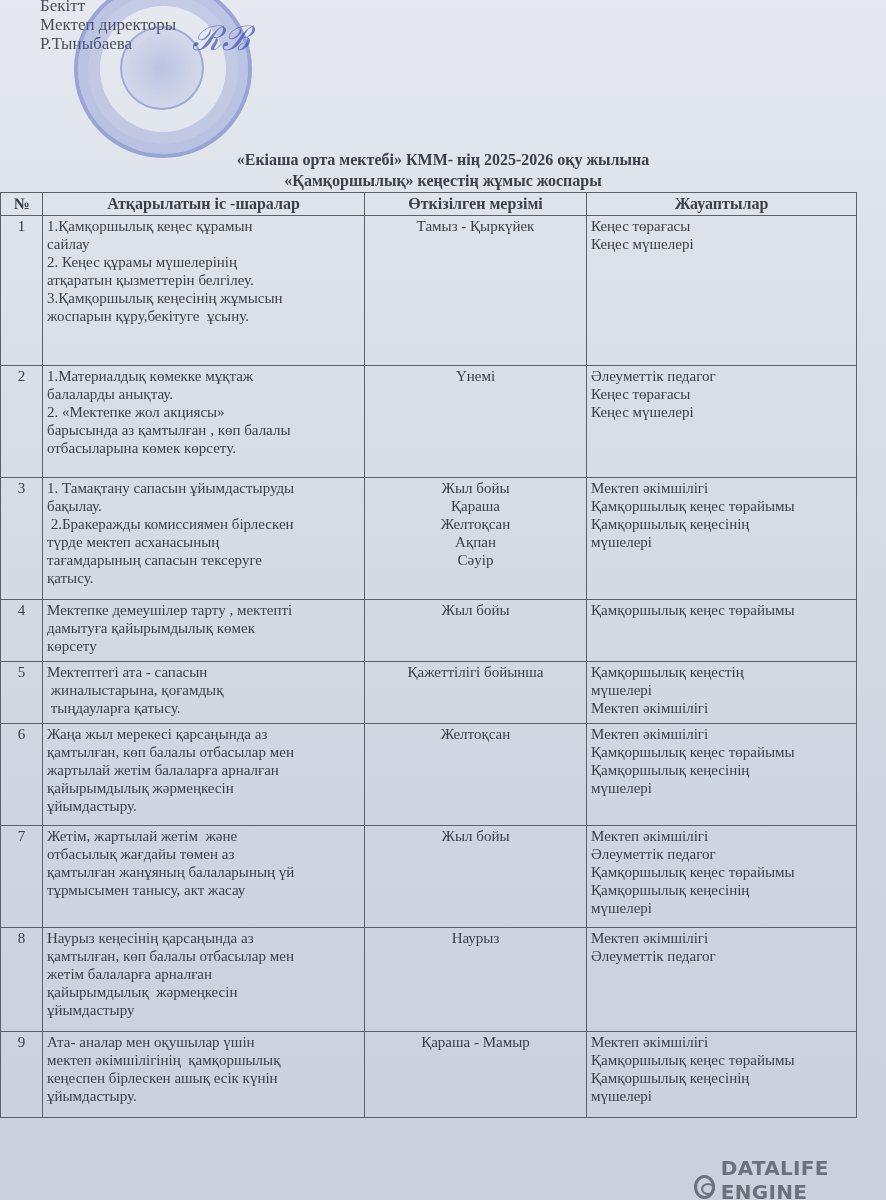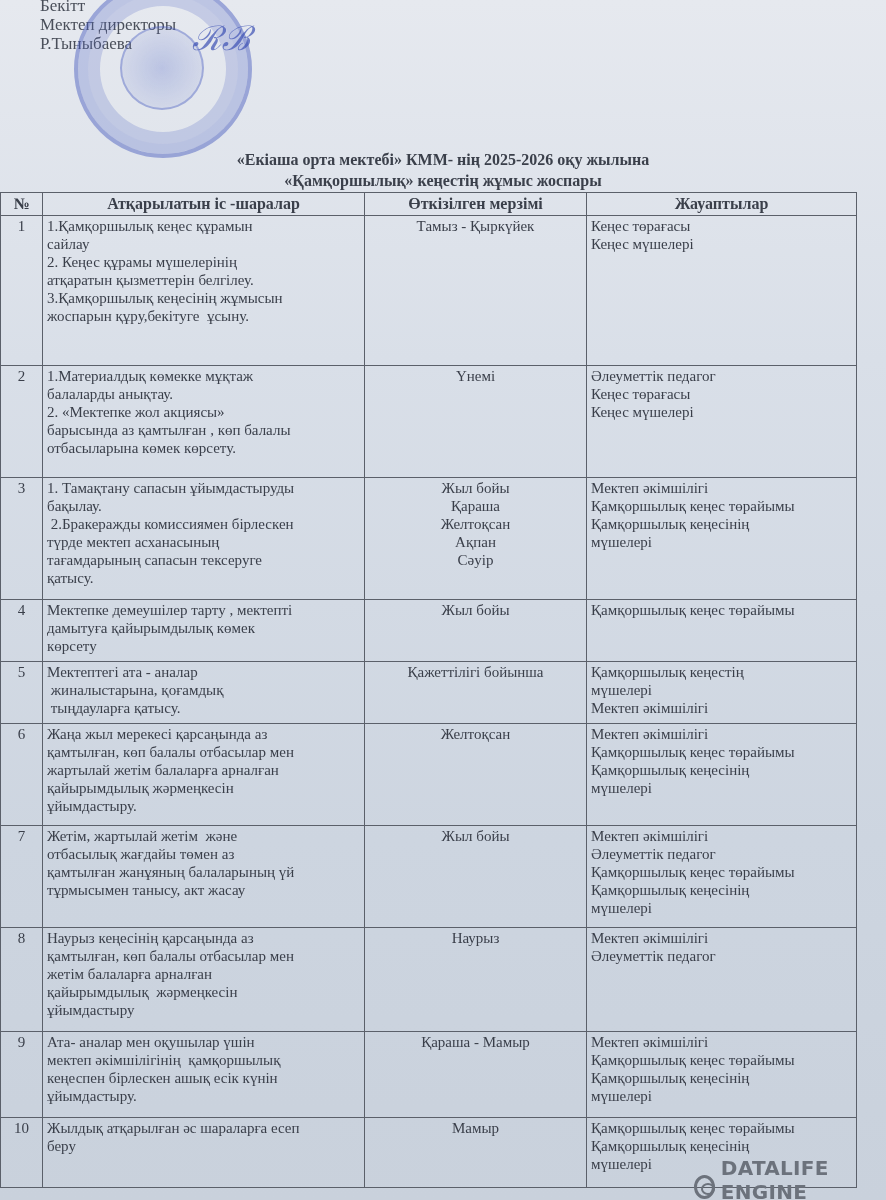--- a/index.html
+++ b/index.html
@@ -140,21 +140,21 @@
         <td class="when">
           <span class="line">Жыл бойы</span>
         </td>
         <td class="resp">
           <span class="line">Қамқоршылық кеңес төрайымы</span>
         </td>
       </tr>
       <tr style="height: 62px;">
         <td class="num">5</td>
         <td class="act">
-          <span class="line">Мектептегі ата - аналар</span>
+          <span class="line">Мектептегі ата - сапасын</span>
           <span class="line"> жиналыстарына, қоғамдық</span>
           <span class="line"> тыңдауларға қатысу.</span>
         </td>
         <td class="when">
           <span class="line">Қажеттілігі бойынша</span>
         </td>
         <td class="resp">
           <span class="line">Қамқоршылық кеңестің</span>
           <span class="line">мүшелері</span>
           <span class="line">Мектеп әкімшілігі</span>
@@ -221,35 +221,20 @@
           <span class="line">Ата- аналар мен оқушылар үшін</span>
           <span class="line">мектеп әкімшілігінің  қамқоршылық</span>
           <span class="line">кеңеспен бірлескен ашық есік күнін</span>
           <span class="line">ұйымдастыру.</span>
         </td>
         <td class="when">
           <span class="line">Қараша - Мамыр</span>
         </td>
         <td class="resp">
           <span class="line">Мектеп әкімшілігі</span>
-          <span class="line">Қамқоршылық кеңес төрайымы</span>
-          <span class="line">Қамқоршылық кеңесінің</span>
-          <span class="line">мүшелері</span>
-        </td>
-      </tr>
-      <tr style="height: 70px;">
-        <td class="num">10</td>
-        <td class="act">
-          <span class="line">Жылдық атқарылған әс шараларға есеп</span>
-          <span class="line">беру</span>
-        </td>
-        <td class="when">
-          <span class="line">Мамыр</span>
-        </td>
-        <td class="resp">
           <span class="line">Қамқоршылық кеңес төрайымы</span>
           <span class="line">Қамқоршылық кеңесінің</span>
           <span class="line">мүшелері</span>
         </td>
       </tr>
     </tbody>
 </table>
 
 <div class="watermark">
   <div class="wm-logo"></div>

